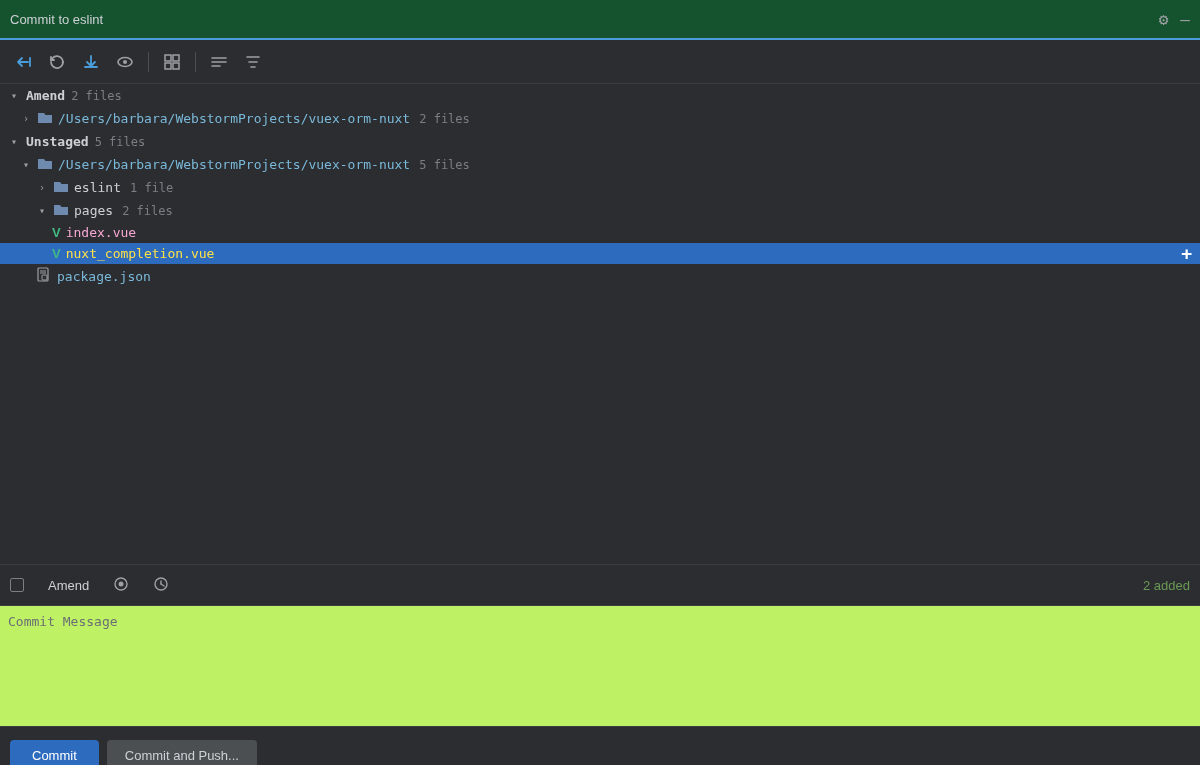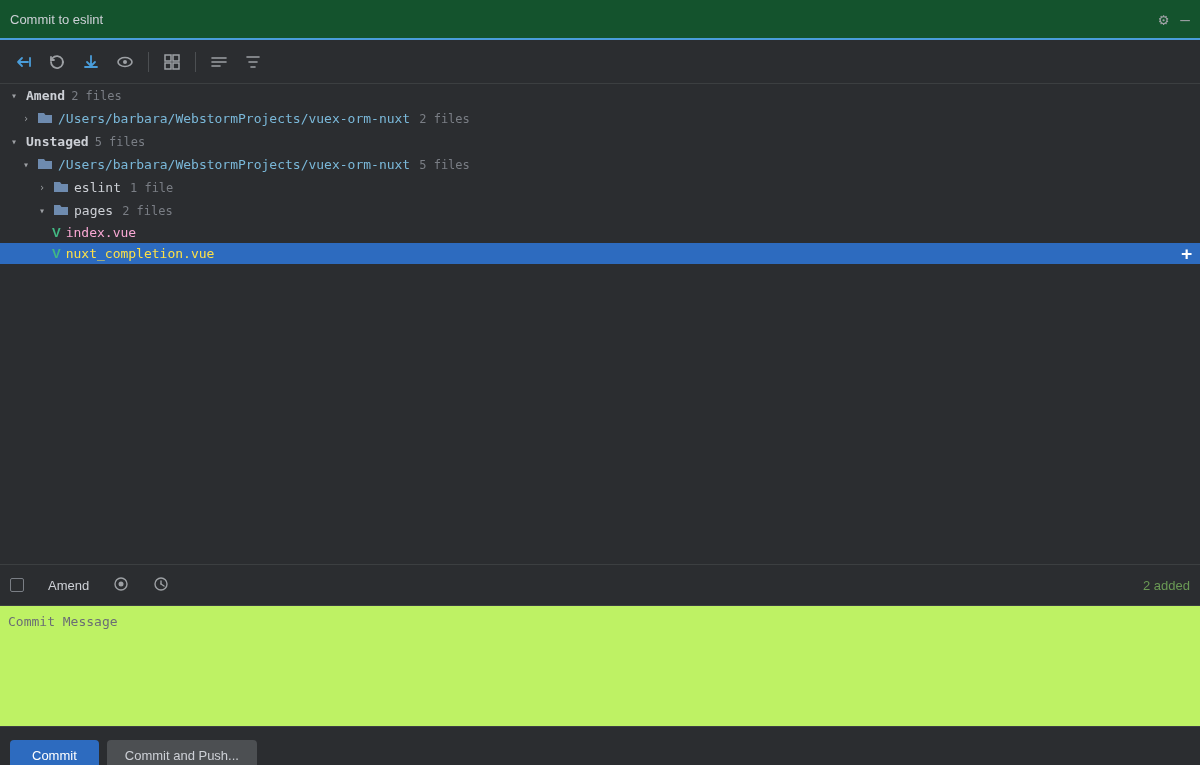--- a/index.html
+++ b/index.html
@@ -373,20 +373,31 @@
   </div>
 
   <div class="tree-item indent-3 selected selected-row-container" style="position:relative;">
     <span class="vue-icon" style="color:#42b883; font-weight:bold; font-size:13px; font-family:sans-serif;">V</span>
     <span class="file-name" style="color:#fde047;">nuxt_completion.vue</span>
     <span style="position:absolute; right:8px; color:#ffffff; font-size:18px; font-weight:bold; cursor:pointer;">+</span>
 
   </div>
 
 
+  <div class="tree-item indent-2">
+    <span style="color:#9da0a4; font-size:14px;">
+      <svg width="16" height="16" viewBox="0 0 16 16" fill="none">
+        <rect x="2" y="1" width="10" height="13" rx="1" stroke="#9da0a4" stroke-width="1.2" fill="none"></rect>
+        <rect x="6" y="8" width="5" height="5" rx="1" stroke="#9da0a4" stroke-width="1" fill="#2b2d30"></rect>
+        <line x1="4" y1="4" x2="10" y2="4" stroke="#9da0a4" stroke-width="1"></line>
+        <line x1="4" y1="6" x2="10" y2="6" stroke="#9da0a4" stroke-width="1"></line>
+      </svg>
+    </span>
+    <span class="file-name git-file">package.json</span>
+  </div>
 
 </div>
 
 <div class="amend-bar">
   <div class="amend-left">
     <div class="checkbox"></div>
     <span class="amend-label">Amend</span>
     <span class="amend-icon">
       <svg width="16" height="16" viewBox="0 0 16 16" fill="none">
         <circle cx="8" cy="8" r="6" stroke="#9da0a4" stroke-width="1.4"></circle>

